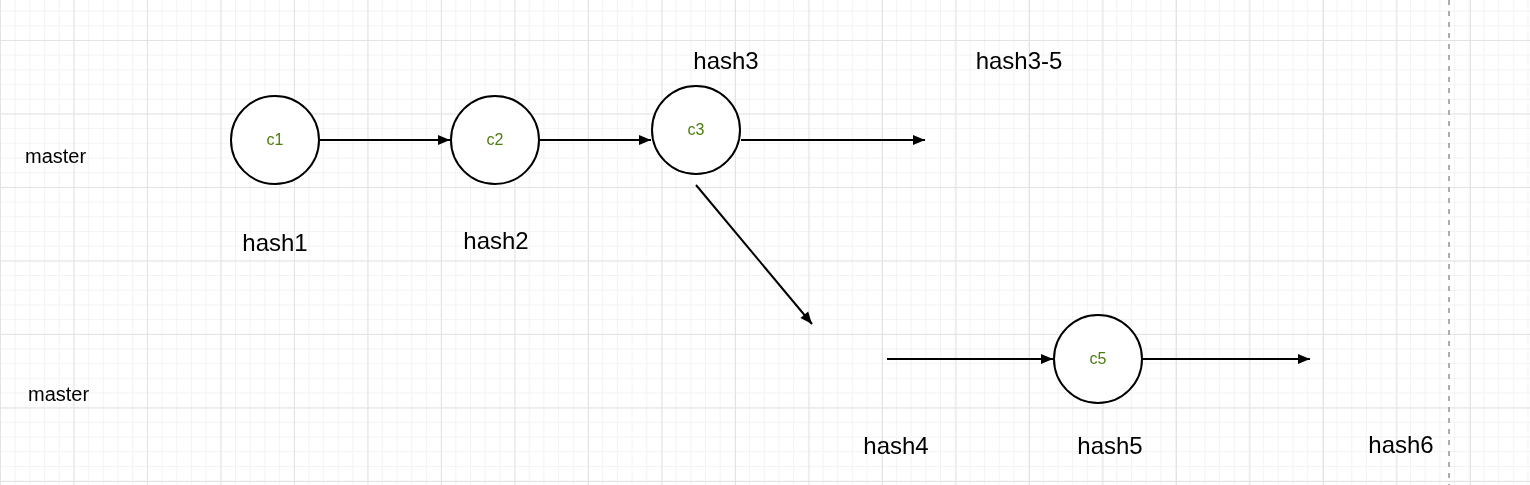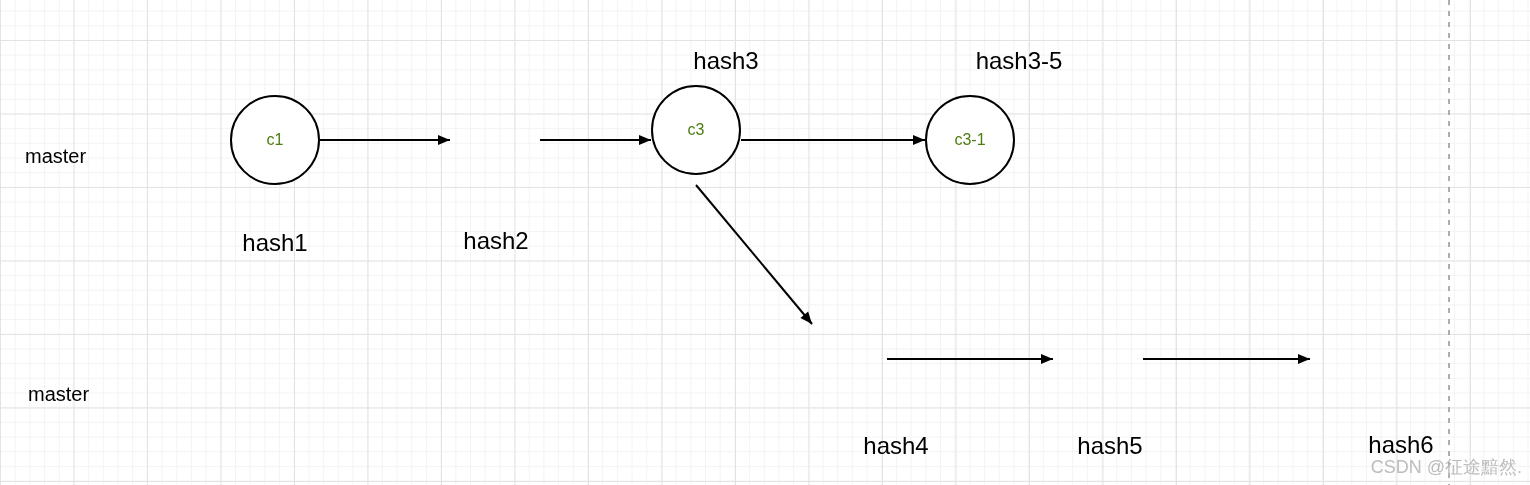--- a/index.html
+++ b/index.html
@@ -85,26 +85,26 @@
     <line class="edge" x1="741" y1="140" x2="925" y2="140" marker-end="url(#arrowhead)"></line>
     <line class="edge" x1="696" y1="185" x2="812" y2="324" marker-end="url(#arrowhead)"></line>
     <line class="edge" x1="887" y1="359" x2="1053" y2="359" marker-end="url(#arrowhead)"></line>
     <line class="edge" x1="1143" y1="359" x2="1310" y2="359" marker-end="url(#arrowhead)"></line>
   </svg>
 
   <div class="branch-label" style="left:25px; top:145px">master</div>
   <div class="branch-label" style="left:28px; top:383px">master</div>
 
   <div class="node" style="left:230px; top:95px">c1</div>
+  <div class="node" style="left:450px; top:95px">c2</div>
   <div class="node" style="left:651px; top:85px">c3</div>
-  <div class="node" style="left:925px; top:95px">c3-1</div>
+  <div class="node" style="left:1053px; top:314px">c5</div>
 
   <div class="hash-label" style="left:275px; top:229px">hash1</div>
   <div class="hash-label" style="left:496px; top:227px">hash2</div>
   <div class="hash-label" style="left:726px; top:47px">hash3</div>
   <div class="hash-label" style="left:1019px; top:47px">hash3-5</div>
   <div class="hash-label" style="left:896px; top:432px">hash4</div>
   <div class="hash-label" style="left:1110px; top:432px">hash5</div>
   <div class="hash-label" style="left:1401px; top:431px">hash6</div>
 
-  <div class="watermark">CSDN @征途黯然.</div>
 
 </div>
 
 </body></html>

